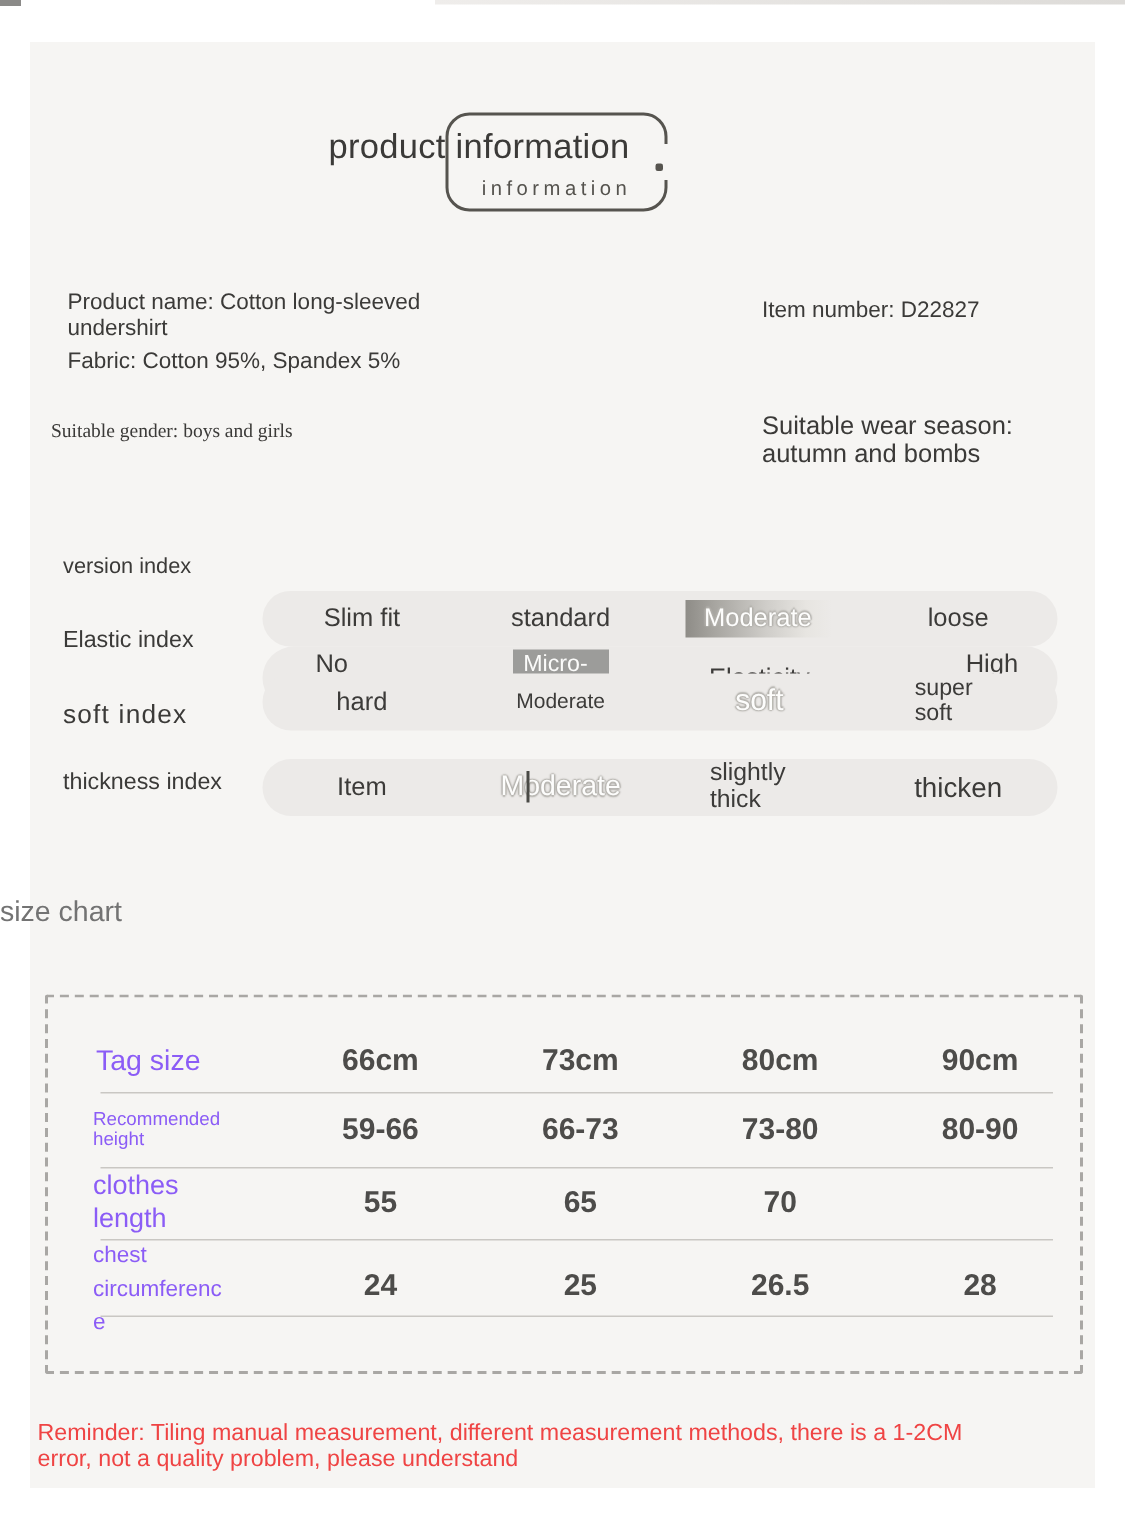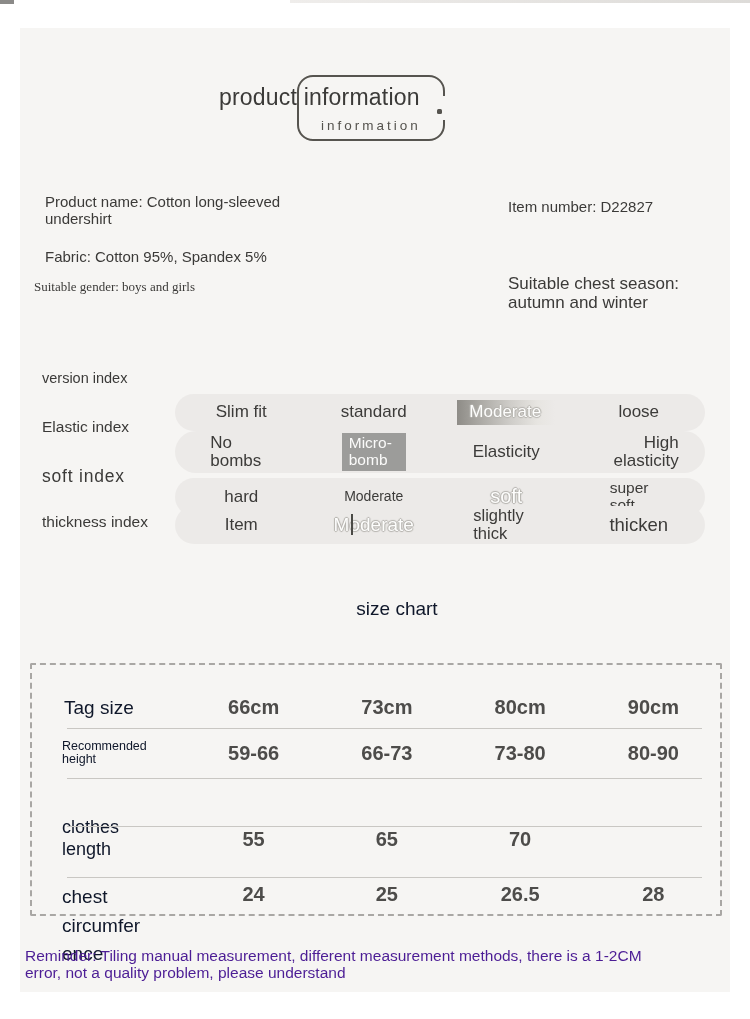--- a/index.html
+++ b/index.html
@@ -18,92 +18,92 @@
                border:2px solid #56544f; border-radius:16px; }
   .title-box-gap { position:absolute; left:437px; top:96px; width:12px; height:24px; background:#f6f5f3; }
   .title-dot { position:absolute; left:437px; top:109px; width:5px; height:5px; background:#56544f; border-radius:1.5px; }
   .page-title { position:absolute; left:219px; top:84px; font-size:23px; font-weight:500; letter-spacing:.2px; color:#3b3a38; }
   .title-sub { position:absolute; left:297px; top:118px; width:148px; text-align:center;
                font-size:13.5px; letter-spacing:3px; color:#55534e; }
 
   
   .info { position:absolute; font-size:15px; color:#3b3a38; line-height:1.14; }
   .i-name   { left:45px;  top:193px; width:262px; }
-  .i-fabric { left:45px;  top:248px; }
+  .i-fabric { left:45px;  top:232px; }
   .i-gender { left:34px;  top:280px; font-size:13px;font-family:Liberation Serif, serif; }
   .i-item   { left:508px; top:198px; }
   .i-season { left:508px; top:274px; width:190px; font-size:17px; line-height:1.12; }
 
   
   .idx-label { position:absolute; left:42px; color:#3b3a38; }
   .lab1 { top:370px; font-size:14.5px; }
   .lab2 { top:418px; font-size:15.5px; }
   .lab3 { top:466px; font-size:17.5px; letter-spacing:.8px; }
   .lab4 { top:513px; font-size:15.5px; }
 
   .idx-row { position:absolute; left:175px; width:530px; background:#eceae8; border-radius:22px; display:flex; }
   .row1 { top:368px; height:37px;margin-top:26px; }
   .row2 { top:414px; height:42px;margin-top:17px; }
-  .row3 { top:478px; height:38px; }
+  .row3 { top:449px; height:38px; }
   .row4 { top:506px; height:38px; }
   .idx-cell { flex:1; display:flex; align-items:center; justify-content:center;
               font-size:17px; color:#3c3b39; line-height:1.08; position:relative; }
   .wrapL { display:inline-block; text-align:left; }
   .w62 { width:62px; } .w64 { width:64px; } .w80 { width:80px;text-align:right; } .w58 { width:58px; } .w66 { width:66px; }
 
   .emboss { color:#fdfdfc; text-shadow:0 1px 1px #b3b1ac, 0 -1px 1px #b3b1ac, 1px 0 1px #b3b1ac, -1px 0 1px #b3b1ac; }
   .hl-grad { display:inline-block; padding:3px 14px 4px 12px;
              background:linear-gradient(90deg,#8e8c87 0,#a5a39e 18%,#cfcdc9 55%,#e7e5e1 82%,rgba(236,234,232,0) 100%); }
   .hl-solid { background:#9c9c9a; color:#fbfbfa; padding:2px 0 3px 7px; font-size:15.5px; text-shadow:none; }
   .f14 { font-size:14px; } .f15 { font-size:15.5px; } .f16 { font-size:16.5px; }
   .f18 { font-size:18.5px; } .f19 { font-size:19px; } .f20 { font-size:20px; }
   .caret { position:absolute; left:33%; top:8px; width:2px; height:21px; background:#4a4a46; }
 
   
-  .size-heading { position:absolute; left:0; right:0; top:598px; text-align:center;
-                  font-size:19px; color:#0f172a;padding-left:44px; }
+  .size-heading { position:absolute; left:0; right:0; top:598px; 
+                  font-size:19px; color:#737373; }
   .size-table { position:absolute; left:30px; top:663px; width:692px; height:253px;
                 border:2px dashed #a9a7a4; border-radius:2px; }
   .t-row { display:grid; grid-template-columns:155px 1fr 1fr 1fr 1fr; position:relative; }
-  .t-label { padding-left:32px; color:#0f172a; }
+  .t-label { padding-left:32px; color:#8b5cf6; }
   .t-val { text-align:center; font-size:20px; color:#4d4c4a;font-weight:bold; }
   .rA { height:63px; align-items:end; padding-bottom:9px; }
   .rA .t-label { font-size:19px; }
   .rB { height:50px; align-items:center; }
   .rB .t-label { font-size:12.5px; line-height:1.08; width:125px; padding-left:30px; }
-  .rC { height:48px; align-items:center;margin-top:37px; }
+  .rC { height:48px; align-items:center; }
   .rC .t-label { font-size:18px; line-height:1.22; width:110px; padding-left:30px; }
   .rD { height:86px; }
-  .rD .t-label { font-size:19px; line-height:1.5; width:118px; padding-left:30px; margin-top:20px; overflow-wrap:break-word; }
+  .rD .t-label { font-size:15px; line-height:1.5; width:118px; padding-left:30px; margin-top:0; overflow-wrap:break-word; }
   .rD .t-val { margin-top:20px; }
   .hline { position:absolute; left:35px; width:635px; height:1px; background:#c9c7c3; }
   .hl-1 { top:63px; } .hl-2 { top:113px; } .hl-3 { top:161px; } .hl-4 { top:212px; }
 
   .reminder { position:absolute; left:25px; top:947px; width:648px;
-              font-size:15.5px; line-height:1.12; color:#4c1d95; }
+              font-size:15.5px; line-height:1.12; color:#ef4444; }
 </style>
 </head>
 <body>
 
 <div class="page">
   <div class="strip-dark"></div>
   <div class="strip-light"></div>
   <div class="panel"></div>
 
   <div class="title-box"></div>
   <div class="title-box-gap"></div>
   <div class="title-dot"></div>
   <div class="page-title">product information</div>
   <div class="title-sub">information</div>
 
   <div class="info i-name">Product name: Cotton long-sleeved undershirt</div>
   <div class="info i-fabric">Fabric: Cotton 95%, Spandex 5%</div>
   <div class="info i-gender">Suitable gender: boys and girls</div>
   <div class="info i-item">Item number: D22827</div>
-  <div class="info i-season">Suitable chest season: autumn and winter</div>
+  <div class="info i-season">Suitable wear season: autumn and bombs</div>
 
   <div class="idx-label lab1">version index</div>
   <div class="idx-row row1">
     <div class="idx-cell">Slim fit</div>
     <div class="idx-cell">standard</div>
     <div class="idx-cell">
       <span class="emboss hl-grad">Moderate</span>
     </div>
     <div class="idx-cell">loose</div>
   </div>

